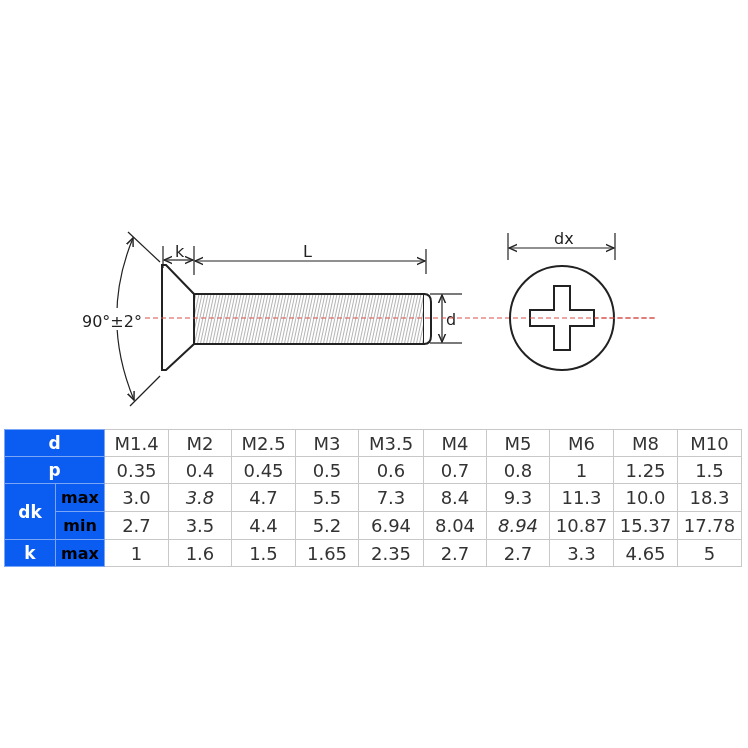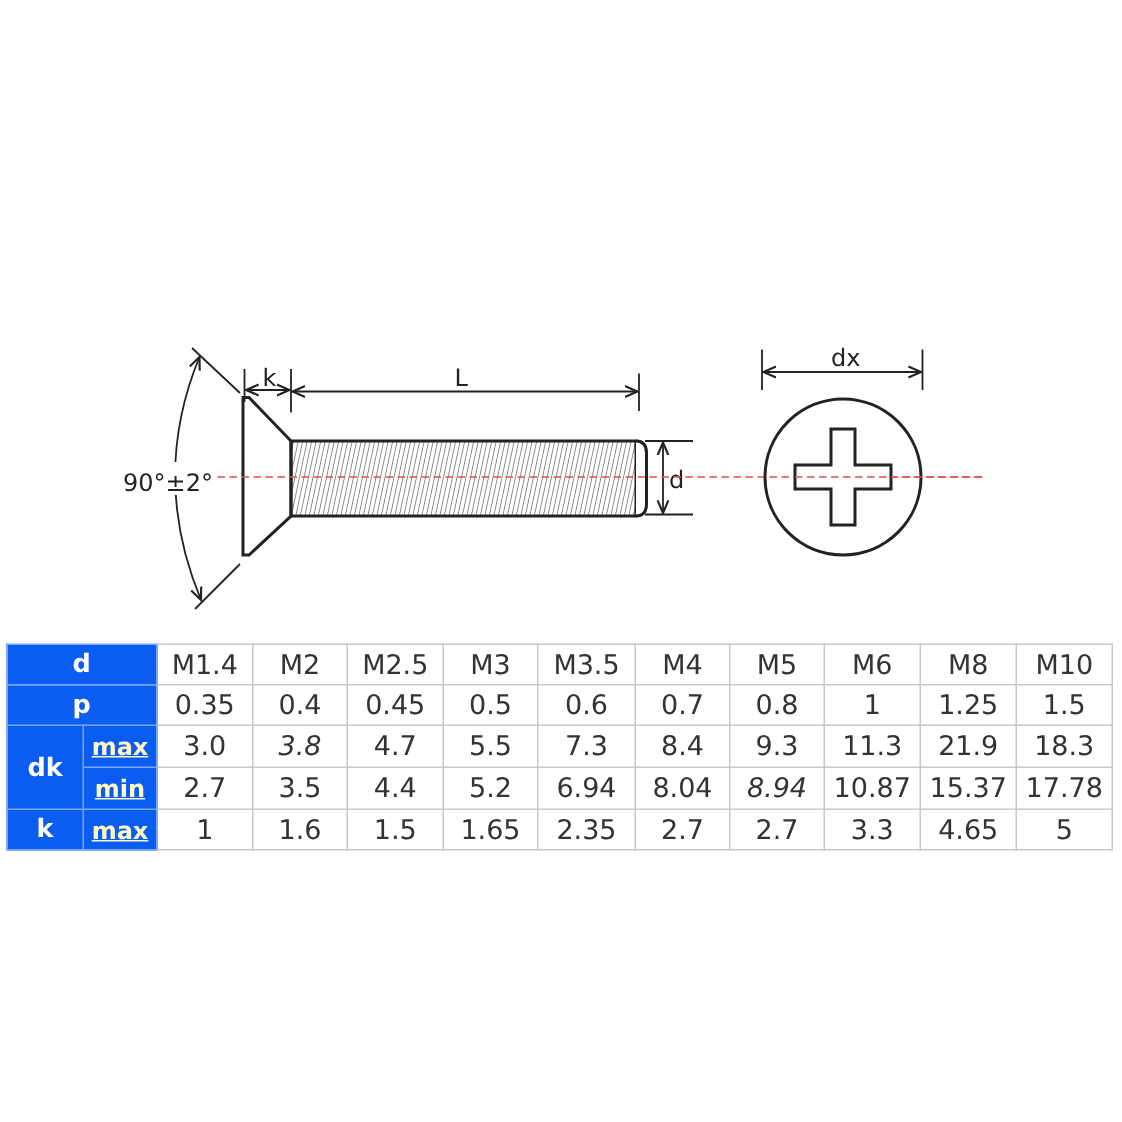--- a/index.html
+++ b/index.html
@@ -2,21 +2,21 @@
 <html><head>
 <meta charset="utf-8">
 <style>
   html, body { margin:0; padding:0; background:#ffffff; }
   body { width:748px; height:748px; position:relative; overflow:hidden; font-family:"DejaVu Sans", sans-serif; }
   #drawing { position:absolute; left:0; top:0; width:748px; height:420px; }
   .lbl { font-family:"DejaVu Sans", sans-serif; fill:#222; }
   table.spec { position:absolute; left:4px; top:429px; border-collapse:collapse; table-layout:fixed; font-family:"DejaVu Sans", sans-serif; }
   table.spec td { border:1px solid #c8c8c8; text-align:center; vertical-align:middle; padding:0; font-size:18px; color:#333; height:26px; }
   table.spec td.hd { background:#0b5cf0; color:#ffffff; font-weight:bold; font-size:17px; border-color:#7aa6f5; }
-  table.spec td.sub { background:#0b5cf0; color:#fef9c3; font-weight:bold; font-size:16px; border-color:#7aa6f5;text-decoration:underline; }
+  table.spec td.sub { background:#0b5cf0; color:#000000; font-weight:bold; font-size:16px; border-color:#7aa6f5; }
 </style>
 </head>
 <body>
 
 <svg id="drawing" viewBox="0 0 748 420" xmlns="http://www.w3.org/2000/svg">
   <defs>
     <pattern id="thread" width="3" height="45" patternUnits="userSpaceOnUse" patternTransform="skewX(-12)">
       <line x1="0" y1="0" x2="0" y2="45" stroke="#444" stroke-width="0.8"></line>
     </pattern>
     <marker id="arr" markerWidth="8" markerHeight="8" refX="7" refY="4" orient="auto-start-reverse">
@@ -116,21 +116,21 @@
         <td class="hd" rowspan="2" style="height: 27px;">dk</td>
         <td class="sub" style="height: 27px;">max</td>
         <td style="height: 27px;">3.0</td>
         <td style="height: 27px; font-style: italic;">3.8</td>
         <td style="height: 27px; text-align: center;">4.7</td>
         <td style="height: 27px;">5.5</td>
         <td style="height: 27px;">7.3</td>
         <td style="height: 27px;">8.4</td>
         <td style="height: 27px;">9.3</td>
         <td style="height: 27px;">11.3</td>
-        <td style="height: 27px;">21.9</td>
+        <td style="height: 27px;">10.0</td>
         <td style="height: 27px;">18.3</td>
       </tr>
       <tr>
         <td class="sub" style="height: 27px; margin-top: 36px;">min</td>
         <td style="height: 27px;">2.7</td>
         <td style="height: 27px;">3.5</td>
         <td style="height: 27px;">4.4</td>
         <td style="height: 27px;">5.2</td>
         <td style="height: 27px;">6.94</td>
         <td style="height: 27px;">8.04</td>

